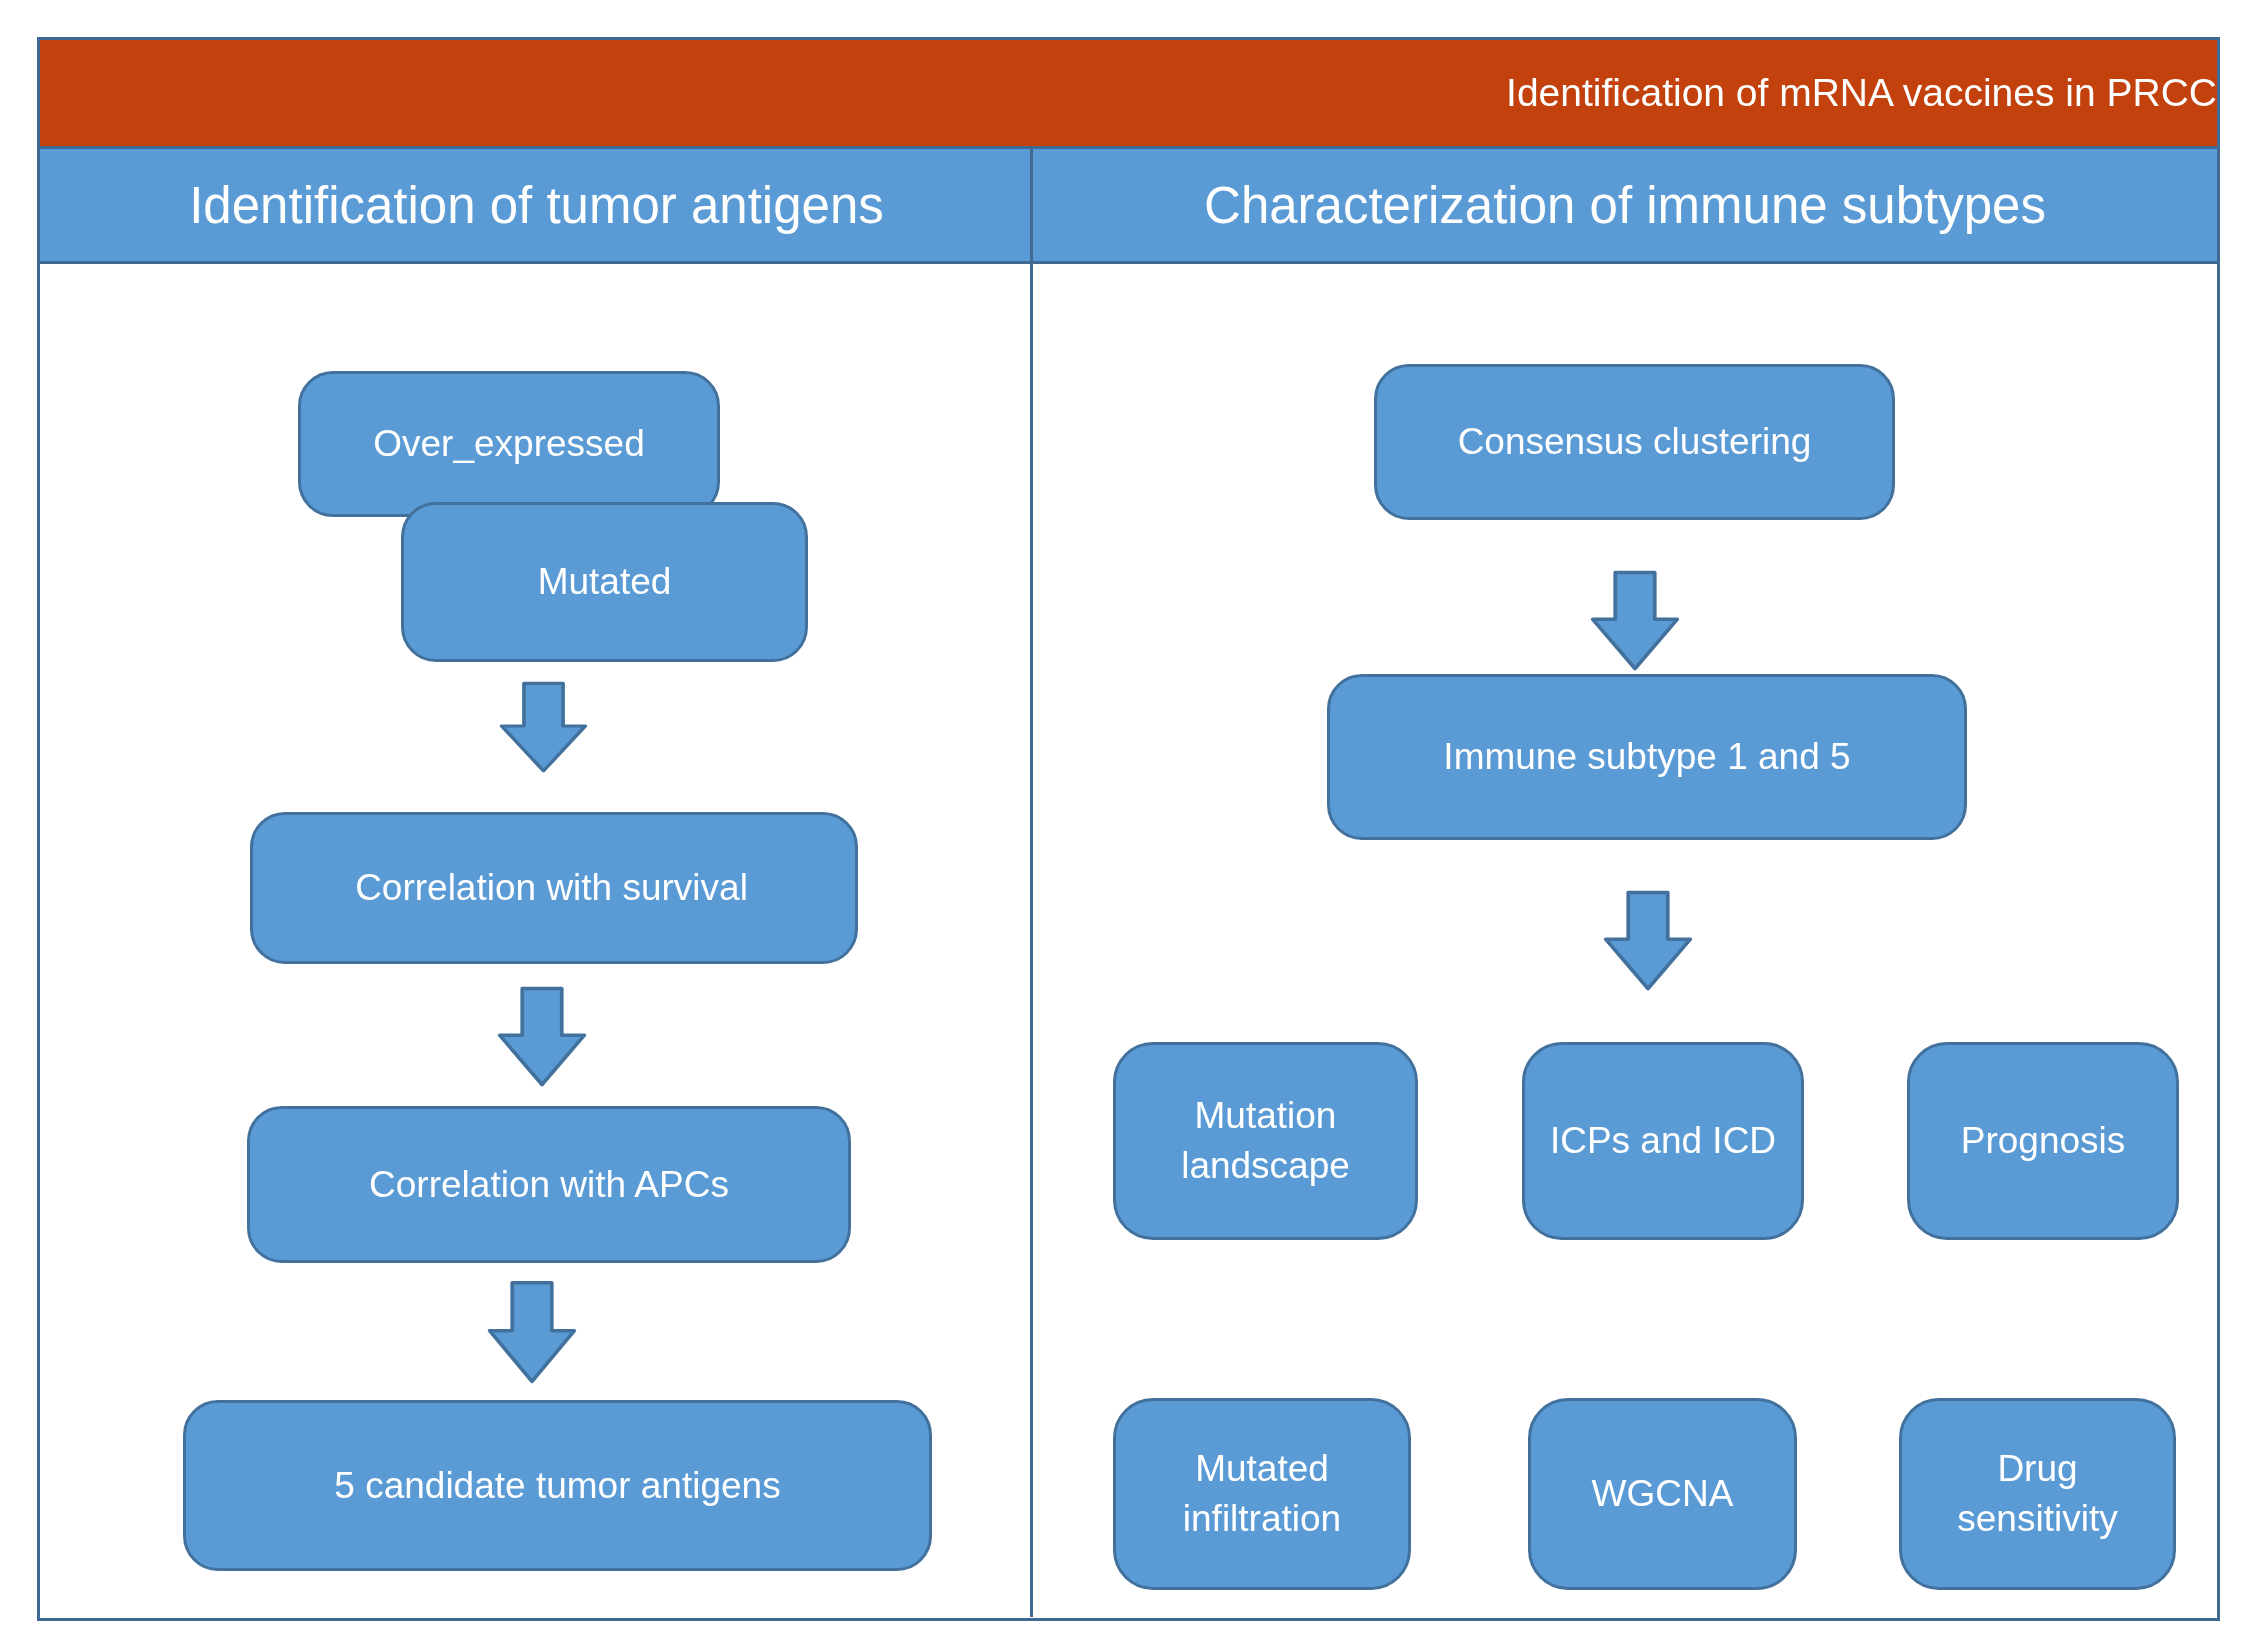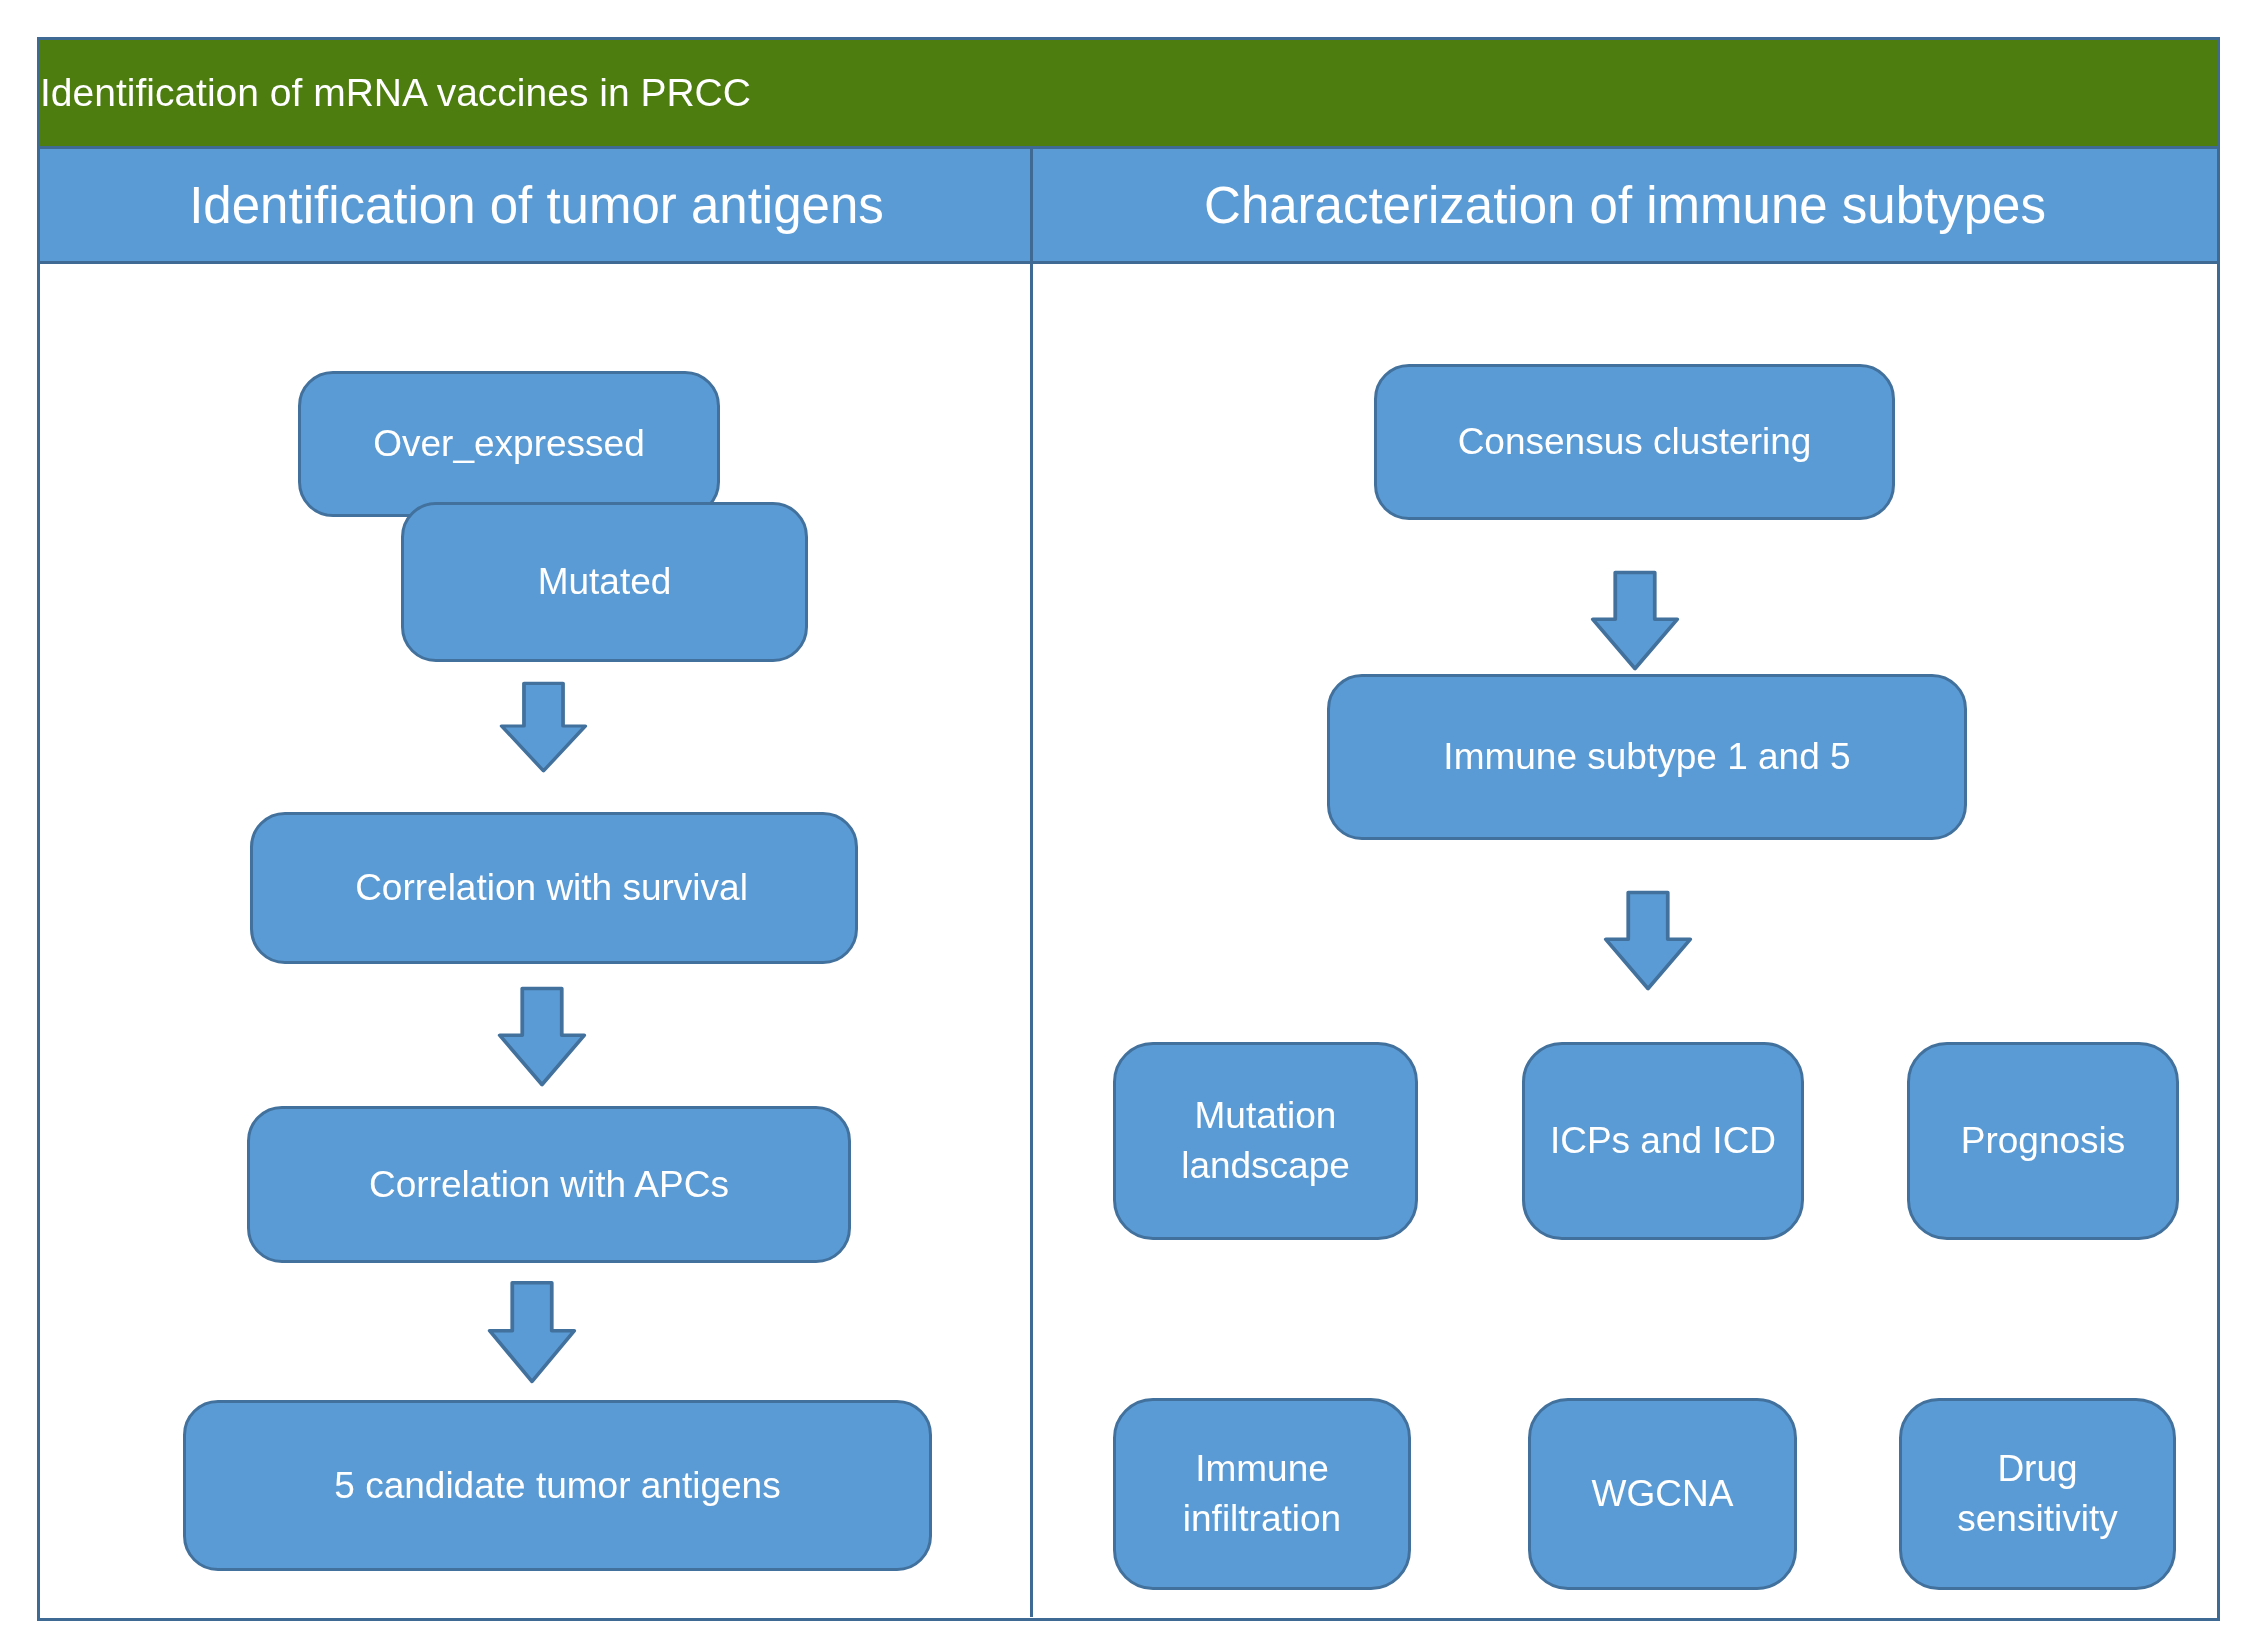--- a/index.html
+++ b/index.html
@@ -15,25 +15,25 @@
     position: absolute;
     left: 37px; top: 37px;
     width: 2183px; height: 1584px;
     border: 3.9px solid #3e6a93;
     box-sizing: border-box;
     display: flex;
     flex-direction: column;
   }
   .title-bar {
     height: 106px;
-    background: #4d7c0f;
+    background: #c2410c;
     border-bottom: 3.4px solid #3e6a93;
     display: flex;
     align-items: center;
-    justify-content: flex-start;
+    justify-content: flex-end;
   }
   .title-bar span {
     color: #ffffff;
     font-size: 39px;
   }
   .header-row {
     height: 112px;
     background: #5b9bd5;
     border-bottom: 3.4px solid #3e6a93;
     display: flex;
@@ -169,21 +169,21 @@
   <div class="node n-mutland">
     <span>Mutation landscape</span>
   </div>
   <div class="node n-icps">
     <span>ICPs and ICD</span>
   </div>
   <div class="node n-prognosis">
     <span>Prognosis</span>
   </div>
   <div class="node n-infiltr">
-    <span>Immune infiltration</span>
+    <span>Mutated infiltration</span>
   </div>
   <div class="node n-wgcna">
     <span>WGCNA</span>
   </div>
   <div class="node n-drug">
     <span>Drug sensitivity</span>
   </div>
 </div>
 
 

